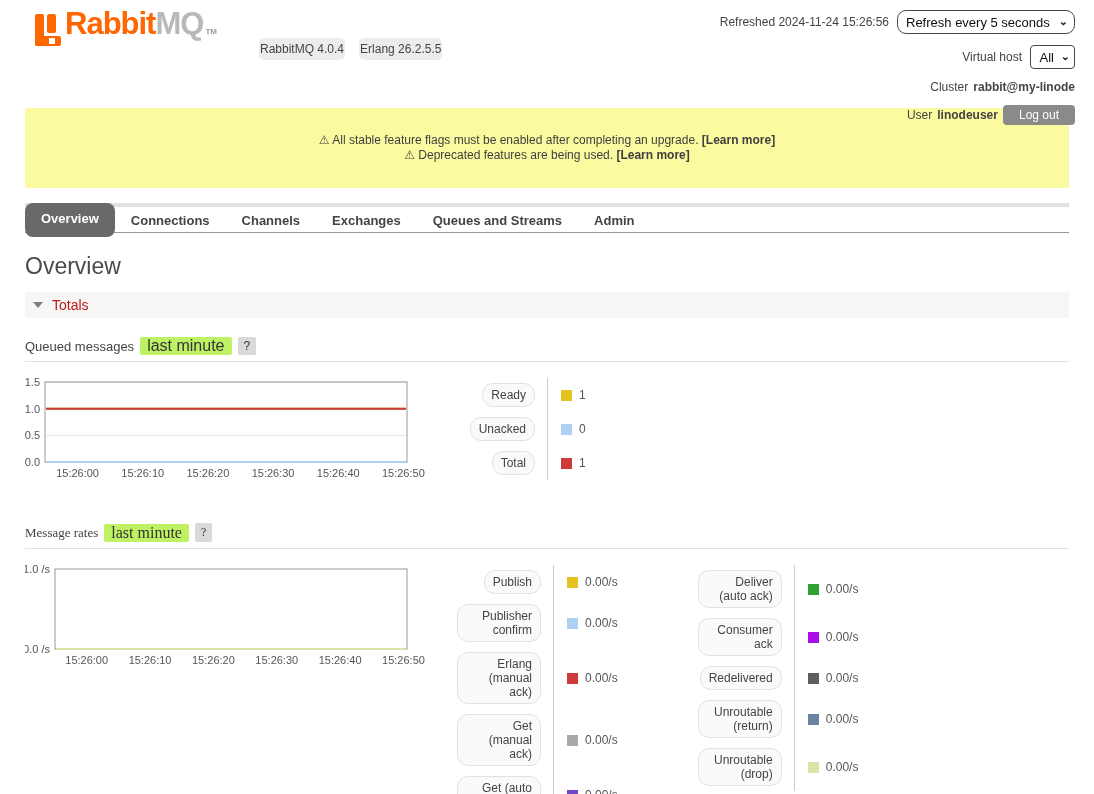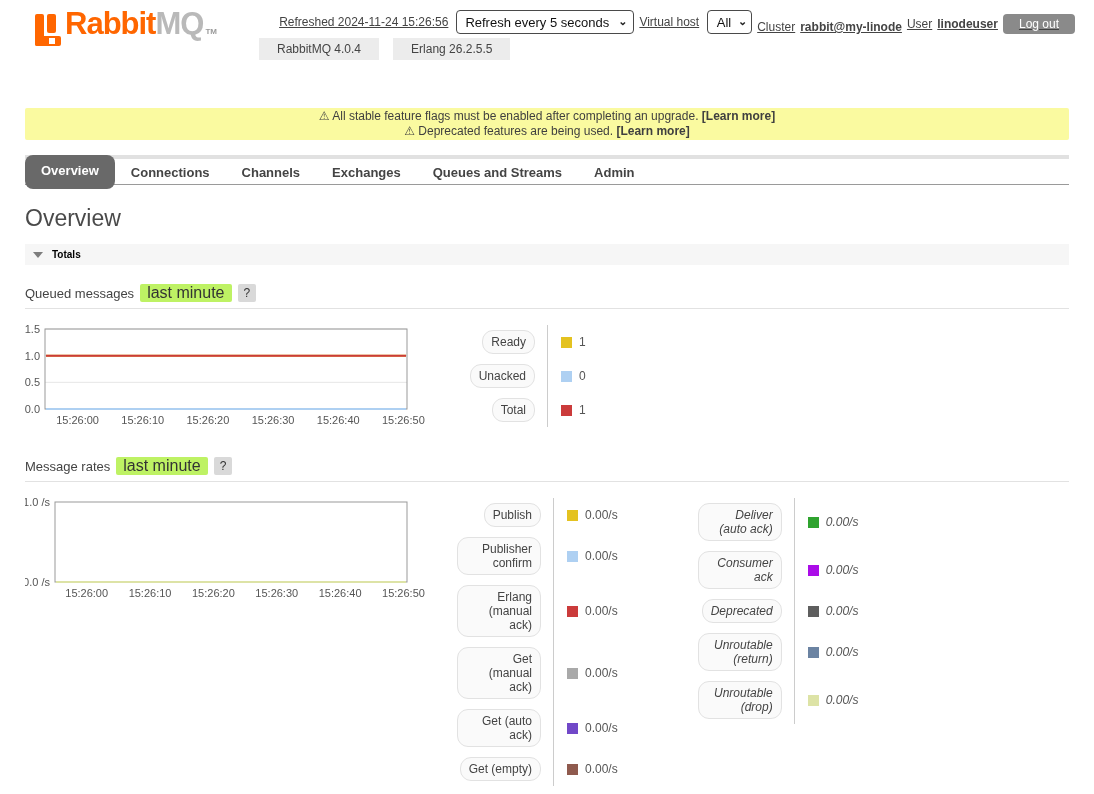--- a/index.html
+++ b/index.html
@@ -8,52 +8,52 @@
   .content { padding:0 25px; }
 
   
   .header { position:relative; height:106px; }
   .logo { position:absolute; left:35px; top:7px; display:flex; align-items:flex-end; gap:4px; cursor:pointer; }
   .brand { font-size:31px; font-weight:bold; letter-spacing:-1px; line-height:34px; }
   .brand-rabbit { color:#ff6600; }
   .brand-mq { color:#b9b9b9; }
   .brand-tm { font-size:8px; color:#9a9a9a; font-weight:bold; letter-spacing:0; margin-left:2px; }
   .version-badges { position:absolute; left:259px; top:38px; display:flex; gap:14px; }
-  .vbadge { background:#ececec; border-radius:0; padding:4px 18px; color:#444; font-size:12px; }
-
-  .header-right { position:absolute; top:10px; right:19px; display:flex; flex-direction:row; align-items:flex-end; gap:5px;text-decoration:underline; }
+  .vbadge { background:#ececec; border-radius:5px; padding:4px 1px; color:#444; font-size:12px; }
+
+  .header-right { position:absolute; top:10px; right:19px; display:flex; flex-direction:column; align-items:flex-end; gap:11px; }
   .hr-row { display:flex; align-items:center; gap:8px; }
   .select-wrap { position:relative; display:inline-block; }
   select { appearance:none; -webkit-appearance:none; font-family:"Liberation Sans",sans-serif;
     font-size:13px; color:#111; background:#fff; border:1px solid #4a4a4a; border-radius:4px;
     padding:3px 24px 3px 8px; height:24px; }
   .chev { position:absolute; right:7px; top:50%; transform:translateY(-54%); font-size:11px; color:#222; pointer-events:none; font-weight:bold; }
   .bold { font-weight:bold; }
   .logout-btn { background:#8a8a8a; color:#fff; border:none; border-radius:4px; padding:3px 16px;
     font-family:"Liberation Sans",sans-serif; font-size:12px; cursor:pointer; }
 
   
-  .banner { margin:2px 25px 0 25px; background:#fafaa0; border-radius:2px; padding:1px 10px;
+  .banner { margin:2px 25px 0 25px; background:#fafaa0; border-radius:2px; padding:25px 10px;
     text-align:center; color:#3f3f3f; line-height:15px; font-size:12px; }
   .banner a { color:#3f3f3f; font-weight:bold; text-decoration:none; cursor:pointer; }
 
   
   .tabs { position:relative; margin:15px 25px 0 25px; height:30px; border-bottom:1px solid #9a9a9a; }
   .tabs::before { content:""; position:absolute; left:0; right:0; top:0; height:4px; background:#e1e1e1; }
   .tab-row { position:relative; display:flex; align-items:flex-start; height:100%; }
   .tab { font-size:13px; font-weight:bold; color:#444; padding:10px 16px 6px 16px; cursor:pointer; white-space:nowrap; }
   .tab.active { position:relative; top:0; background:#696969; color:#fff; border-radius:8px;
     padding:8px 16px 9px 16px; height:34px; z-index:2; }
 
   
   h1 { font-size:23px; font-weight:normal; color:#4a4a4a; margin:20px 0 12px 0; }
   .totals-bar { display:flex; align-items:center; gap:9px; background:#f6f6f6; padding:5px 8px; cursor:pointer; }
   .tri-down { width:0; height:0; border-left:5px solid transparent; border-right:5px solid transparent;
     border-top:6px solid #7d7d7d; display:inline-block; }
-  .totals-label { font-weight:bold; font-size:10px; color:#000000; }
+  .totals-label { font-weight:normal; font-size:14px; color:#b91c1c; }
 
   .section-label { display:flex; align-items:center; gap:6px; margin-top:19px; padding-bottom:6px;
     border-bottom:1px solid #e2e2e2; font-size:13px; color:#444; }
   .mini-badge { background:#bef264; color:#333; padding:0 7px; border-radius:2px; font-size:16px; cursor:pointer; }
   .help-badge { background:#d9d9d9; color:#333; padding:2px 6px; border-radius:2px; font-size:12px; cursor:pointer; }
 
   .chart-row { display:flex; align-items:flex-start; margin-top:16px; }
   .chart-block svg { display:block; }
 
   
@@ -61,21 +61,21 @@
   .legend-row { display:flex; align-items:center; }
   .legend-label-cell { width:102px; padding:5px 12px 5px 0; display:flex; justify-content:flex-end; }
   .legend-label-box { display:inline-block; background:#fafafa; border:1px solid #e2e2e2; border-radius:11px;
     padding:4px 8px; font-size:12px; color:#444; text-align:right; max-width:78px; cursor:pointer; line-height:14px; }
   .legend2 .legend-label-box { max-width:84px; }
   .legend2 .legend-label-cell { width:108px; }
   .legend-value-cell { align-self:stretch; border-left:1px solid #ccc; padding:5px 0 5px 13px;
     display:flex; align-items:center; }
   .swatch { width:11px; height:11px; display:inline-block; margin-right:7px; flex:none; }
   .legend-value { font-size:12px; color:#555; white-space:nowrap; }
-  .legend-right { margin-left:68px;font-style:italic; }
+  .legend-right { margin-left:68px; }
 </style>
 </head>
 <body>
 
 <div class="header">
   <div class="logo">
     <span style="margin-top:3px;">
       <svg viewBox="0 0 26 32" width="26" height="32" aria-hidden="true">
         <g fill="#ff6600">
           <rect x="0" y="0" width="9" height="32" rx="2"></rect>
@@ -90,21 +90,21 @@
 
   <div class="version-badges">
     <span class="vbadge">RabbitMQ 4.0.4</span>
     <span class="vbadge">Erlang 26.2.5.5</span>
   </div>
 
   <div class="header-right">
     <div class="hr-row">
       <span>Refreshed 2024-11-24 15:26:56</span>
       <span class="select-wrap">
-        <select style="width:178px;">
+        <select style="width:178px;border-radius:9px;">
           <option>Refresh every 5 seconds</option>
         </select>
         <span class="chev">⌄</span>
       </span>
     </div>
     <div class="hr-row">
       <span>Virtual host</span>
       <span class="select-wrap">
         <select style="padding-right:20px;text-align:right;">
           <option>All</option>
@@ -208,21 +208,21 @@
             <span class="legend-label-box">Total</span>
           </div>
         <div class="legend-value-cell">
             <span class="swatch" style="background-color: rgb(203, 59, 59);"></span>
             <span class="legend-value">1</span>
           </div>
       </div>
     </div>
   </div>
 
-  <div class="section-label" style="margin-top:28px;">
+  <div class="section-label" style="margin-top:41px;font-family:Liberation Serif, serif;">
     <span>Message rates</span>
     <span class="mini-badge">last minute</span>
     <span class="help-badge">?</span>
   </div>
 
   <div class="chart-row">
     <div class="chart-block">
       <svg width="420" height="104" viewBox="0 0 420 104">
           <rect x="30" y="4" width="352" height="80" fill="#ffffff"></rect>
           <text x="25" y="8" text-anchor="end" font-size="11" fill="#555" font-family="Liberation Sans, sans-serif">1.0 /s</text>
@@ -319,21 +319,21 @@
         <div class="legend-label-cell">
             <span class="legend-label-box">Consumer ack</span>
           </div>
         <div class="legend-value-cell">
             <span class="swatch" style="background-color: rgb(171, 12, 232);"></span>
             <span class="legend-value">0.00/s</span>
           </div>
       </div>
       <div class="legend-row">
         <div class="legend-label-cell">
-            <span class="legend-label-box">Deprecated</span>
+            <span class="legend-label-box">Redelivered</span>
           </div>
         <div class="legend-value-cell">
             <span class="swatch" style="background-color: rgb(94, 94, 94);"></span>
             <span class="legend-value">0.00/s</span>
           </div>
       </div>
       <div class="legend-row">
         <div class="legend-label-cell">
             <span class="legend-label-box">Unroutable (return)</span>
           </div>

